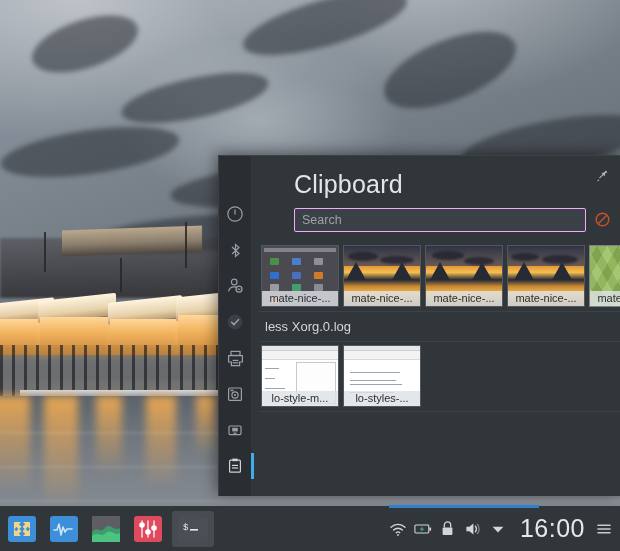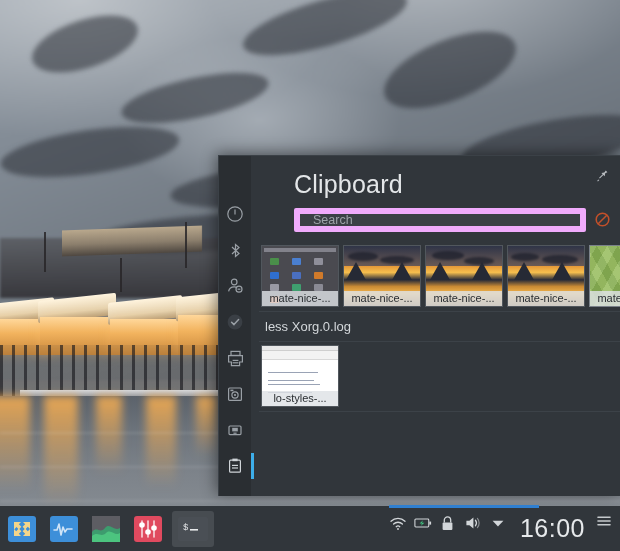--- a/index.html
+++ b/index.html
@@ -169,26 +169,26 @@
   #search-row {
     display: flex; align-items: center;
     gap: 8px;
     padding: 0 8px 0 43px;
     margin-bottom: 10px;
   }
   #search-input {
     flex: 1;
     height: 24px;
     background: #3b4046;
-    border: 6px solid #f0abfc;
+    border: 1px solid #f0abfc;
     border-radius: 2px;
     color: #d6dadd;
     font-size: 12.5px;
     font-family: "Liberation Sans", sans-serif;
-    padding: 0 13px;
+    padding: 0 7px;
     outline: none;
   }
   #search-input::placeholder { color: #9ca2a8; }
   #clear-btn {
     width: 18px; height: 18px;
     color: #c2502a;
     cursor: pointer; flex: none;
   }
 
   #list {
@@ -315,21 +315,21 @@
     cursor: pointer;
   }
   .task-btn.running { background: #474c51; width: 42px; }
   .app-icon { width: 28px; height: 26px; border-radius: 3px; position: relative; }
   .ic-blue { background: #3d8fd9; }
   .ic-red  { background: #e04a5f; }
   .ic-grey { background: #4a4f55; }
   .ic-mon  { background: #5d5d63; }
 
   #tray {
-    display: flex; align-items: flex-start; gap: 7px;
+    display: flex; align-items: center; gap: 7px;
     position: relative;
     padding-left: 10px;
   }
   #tray-line {
     position: absolute; left: 10px; top: -9px; width: 150px; height: 3px;
     background: #2f7fd0;
   }
   .tray-icon {
     width: 18px; height: 18px;
     color: #d2d6d9;
@@ -541,20 +541,31 @@
             <div class="thumb-art art-green"></div>
             <div class="thumb-label">mate-nice-...</div>
           </div>
         </div>
 
         <div class="row-text">less Xorg.0.log</div>
 
 
         <div class="row-thumbs">
 
+          <div class="thumb">
+            <div class="thumb-art art-doc">
+              <div class="dtitle"></div>
+                <div class="dtool"></div>
+              <div class="dline" style="left:3px;  top:22px; width:14px;"></div>
+              <div class="dline" style="left:3px;  top:32px; width:10px;"></div>
+              <div class="dline" style="left:3px;  top:42px; width:20px;"></div>
+              <div class="dpanel" style="left:34px; top:16px; right:2px; bottom:2px;"></div>
+            </div>
+            <div class="thumb-label">lo-style-m...</div>
+          </div>
 
 
 
 
           <div class="thumb">
             <div class="thumb-art art-doc">
               <div class="dtitle"></div>
                 <div class="dtool"></div>
               <div class="dline" style="left:6px;  top:26px; width:50px;"></div>
               <div class="dline" style="left:6px;  top:34px; width:46px;"></div>

